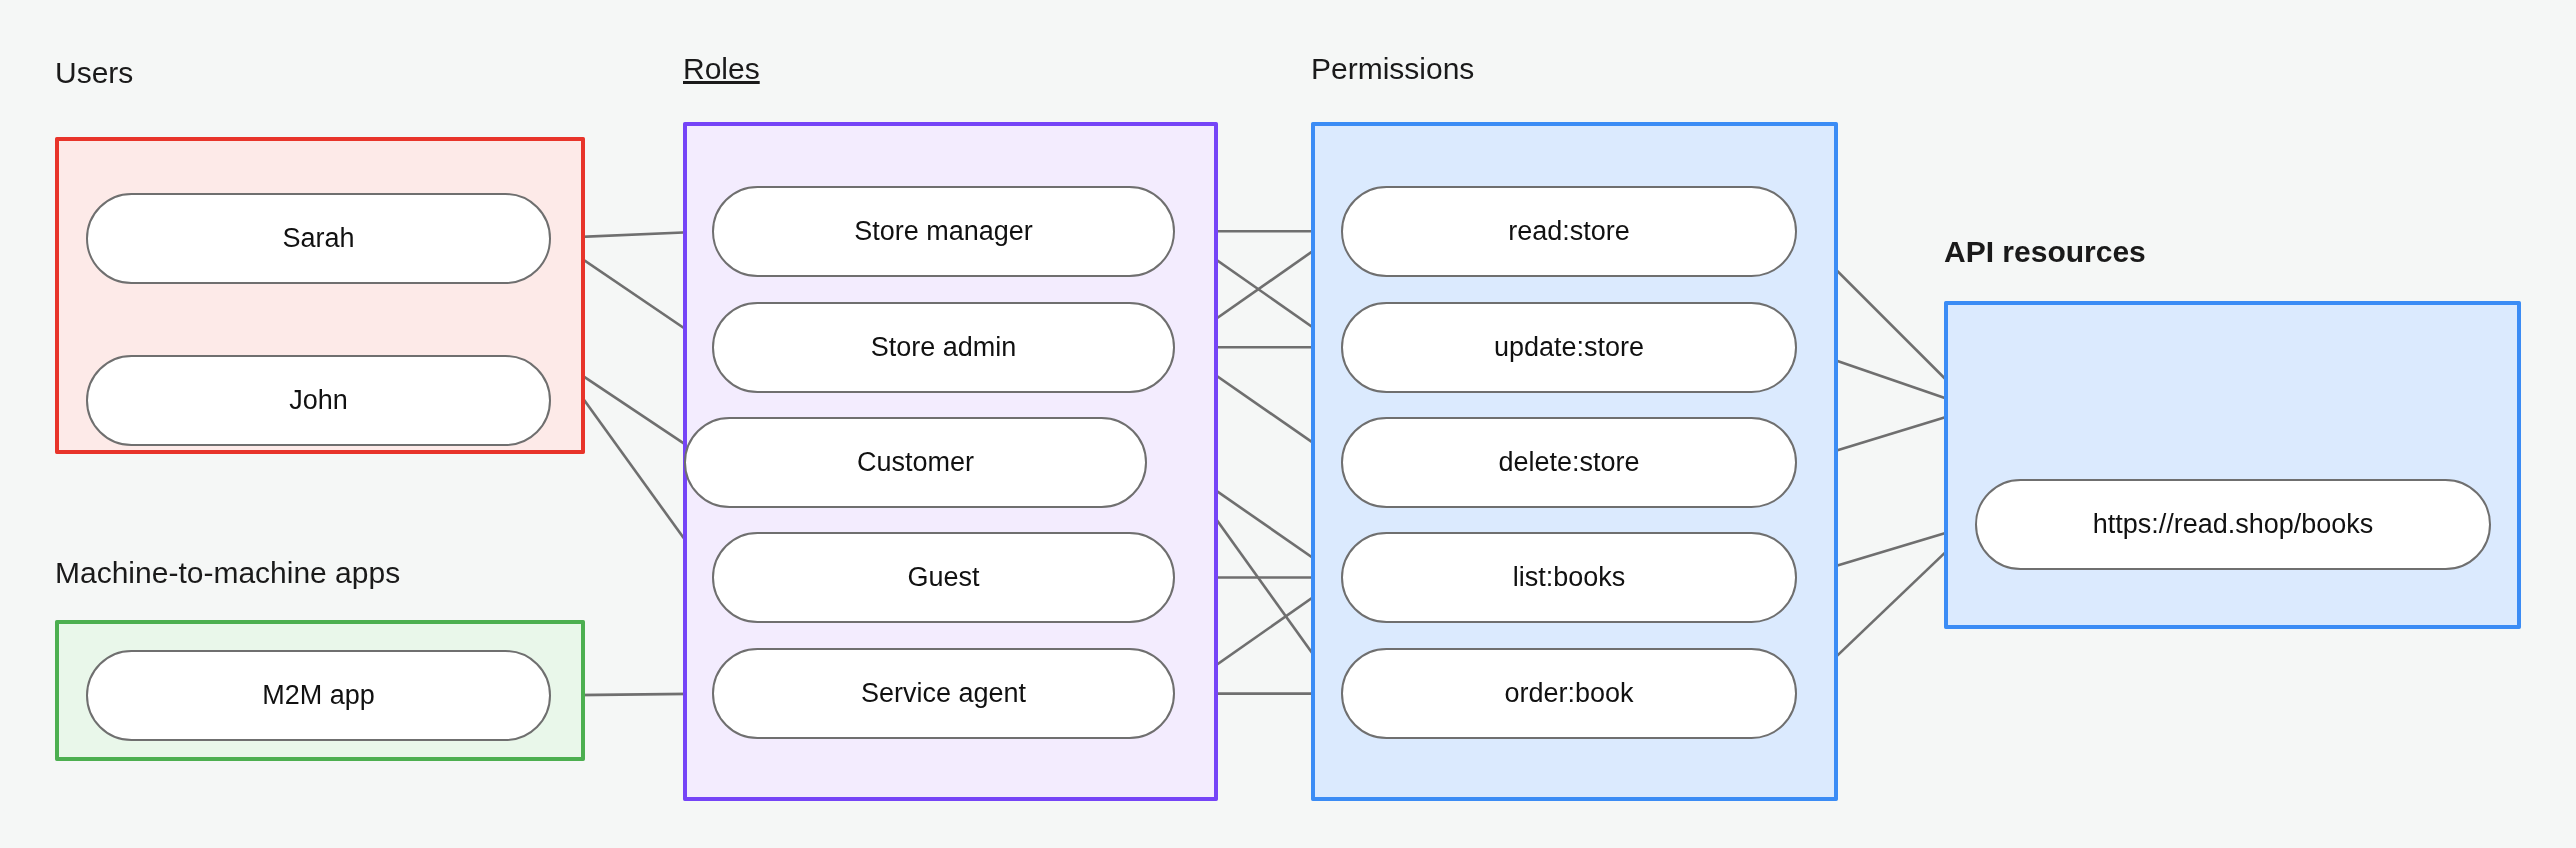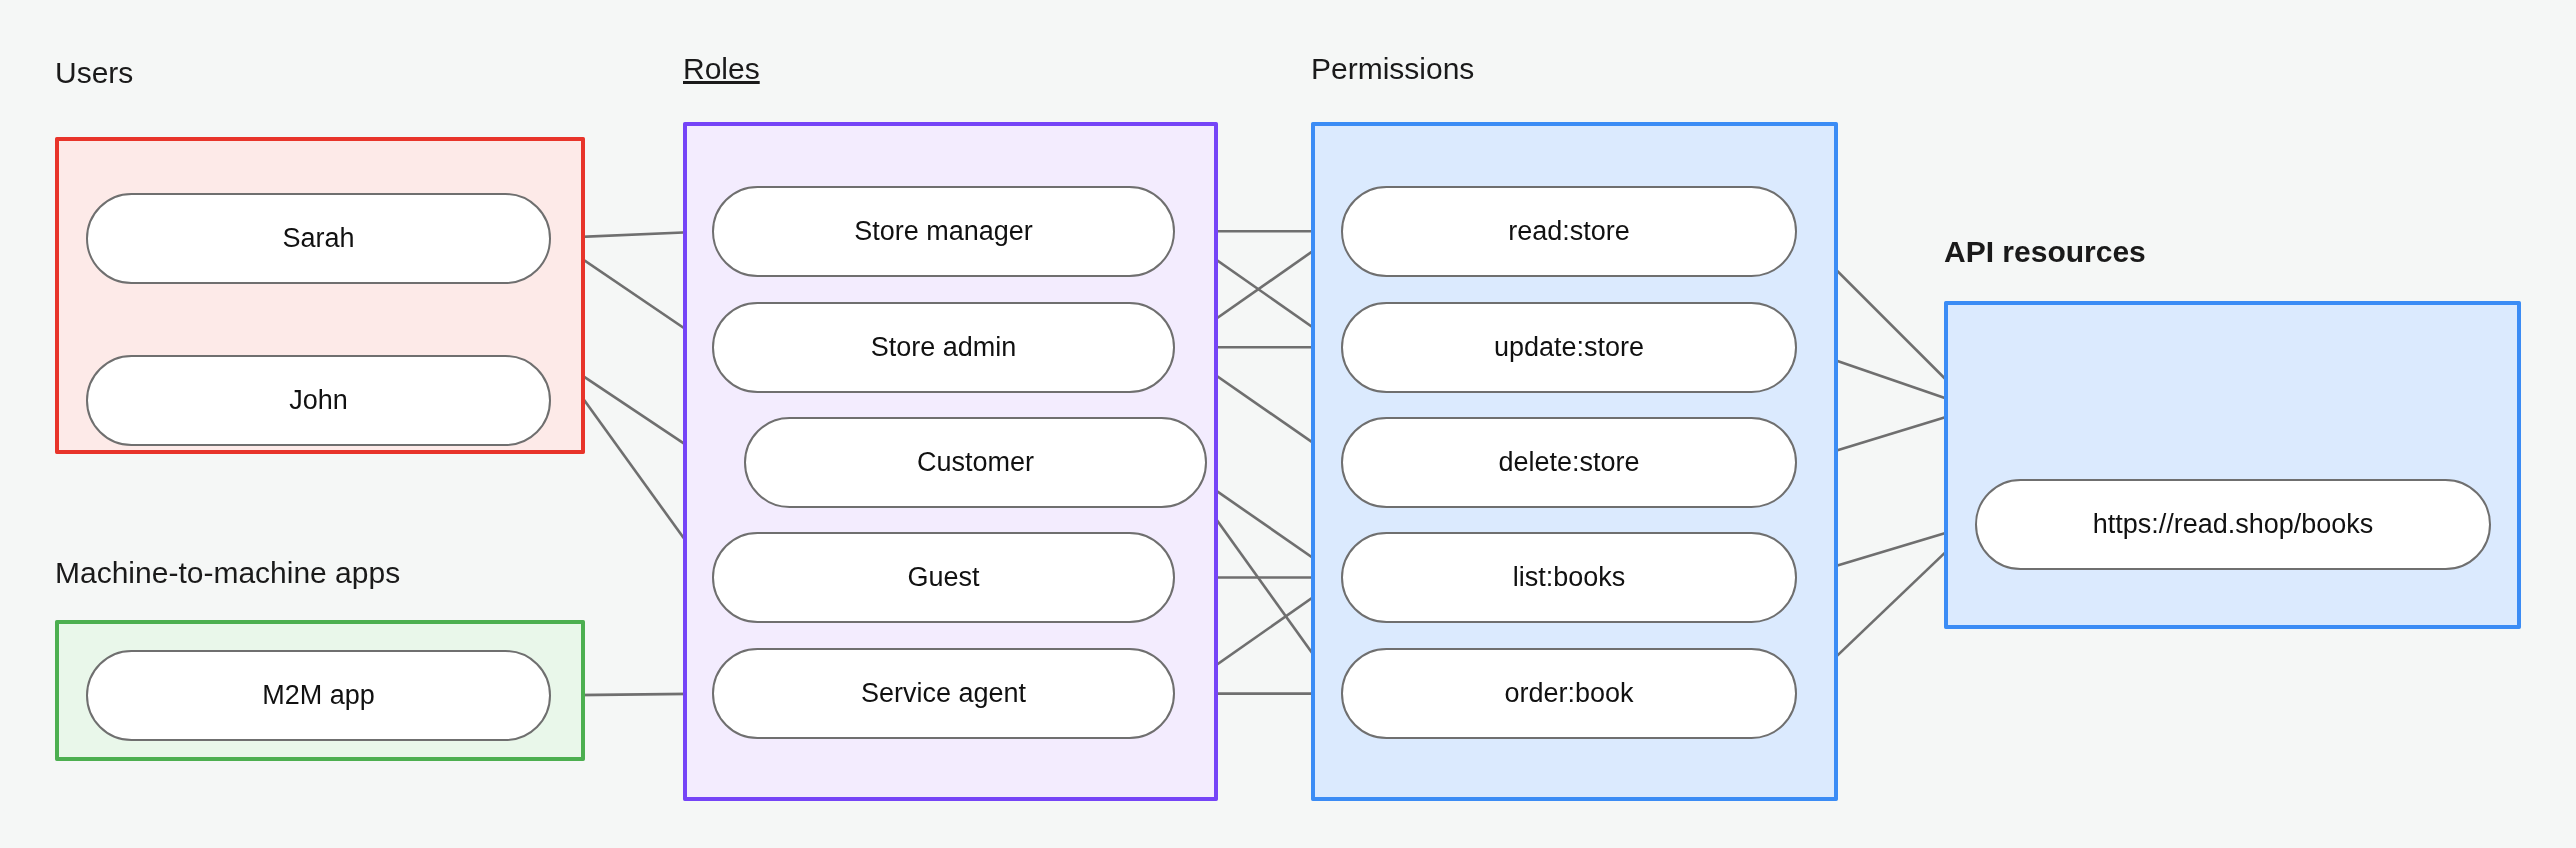--- a/index.html
+++ b/index.html
@@ -109,21 +109,21 @@
     <div class="group-box grp-users" style="left: 55px; top: 137px; width: 530px; height: 317px;"></div>
     <div class="pill" style="left: 86px; top: 193px; width: 465px; height: 91px;">Sarah</div>
     <div class="pill" style="left: 86px; top: 310px; width: 465px; height: 91px; margin-top: 45px;">John</div>
     <div class="group-label" style="left: 55px; top: 558px;">Machine-to-machine apps</div>
     <div class="group-box grp-m2m" style="left: 55px; top: 620px; width: 530px; height: 141px;"></div>
     <div class="pill" style="left: 86px; top: 650px; width: 465px; height: 91px;">M2M app</div>
     <div class="group-label" style="left: 683px; top: 54px; text-decoration: underline;">Roles</div>
     <div class="group-box grp-roles" style="left: 683px; top: 122px; width: 535px; height: 679px;"></div>
     <div class="pill" style="left: 712px; top: 186px; width: 463px; height: 91px;">Store manager</div>
     <div class="pill" style="left: 712px; top: 302px; width: 463px; height: 91px;">Store admin</div>
-    <div class="pill" style="left: 744px; top: 417px; width: 463px; height: 91px;">Customer</div>
+    <div class="pill" style="left: 684px; top: 417px; width: 463px; height: 91px;">Customer</div>
     <div class="pill" style="left: 712px; top: 532px; width: 463px; height: 91px;">Guest</div>
     <div class="pill" style="left: 712px; top: 648px; width: 463px; height: 91px;">Service agent</div>
     <div class="group-label" style="left: 1311px; top: 54px;">Permissions</div>
     <div class="group-box grp-perms" style="left: 1311px; top: 122px; width: 527px; height: 679px;"></div>
     <div class="pill" style="left: 1341px; top: 186px; width: 456px; height: 91px;">read:store</div>
     <div class="pill" style="left: 1341px; top: 302px; width: 456px; height: 91px;">update:store</div>
     <div class="pill" style="left: 1341px; top: 417px; width: 456px; height: 91px;">delete:store</div>
     <div class="pill" style="left: 1341px; top: 532px; width: 456px; height: 91px;">list:books</div>
     <div class="pill" style="left: 1341px; top: 648px; width: 456px; height: 91px;">order:book</div>
     <div class="group-label" style="left: 1944px; top: 237px; font-weight: bold;">API resources</div>

